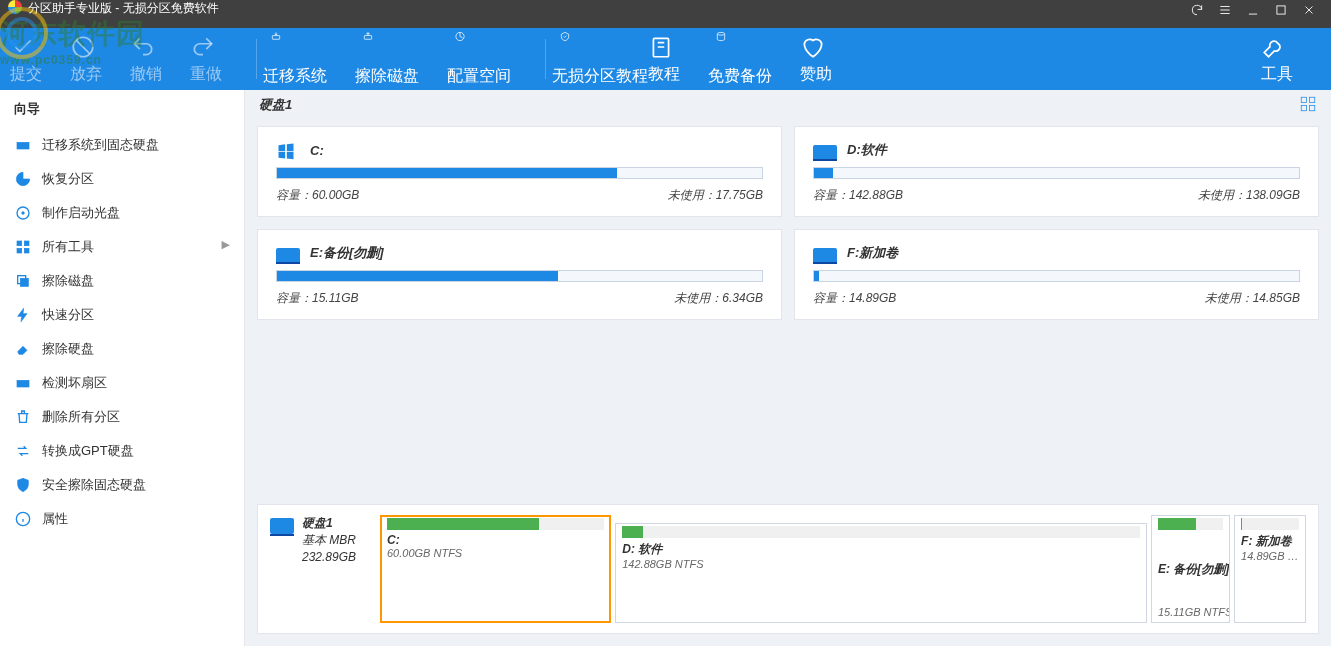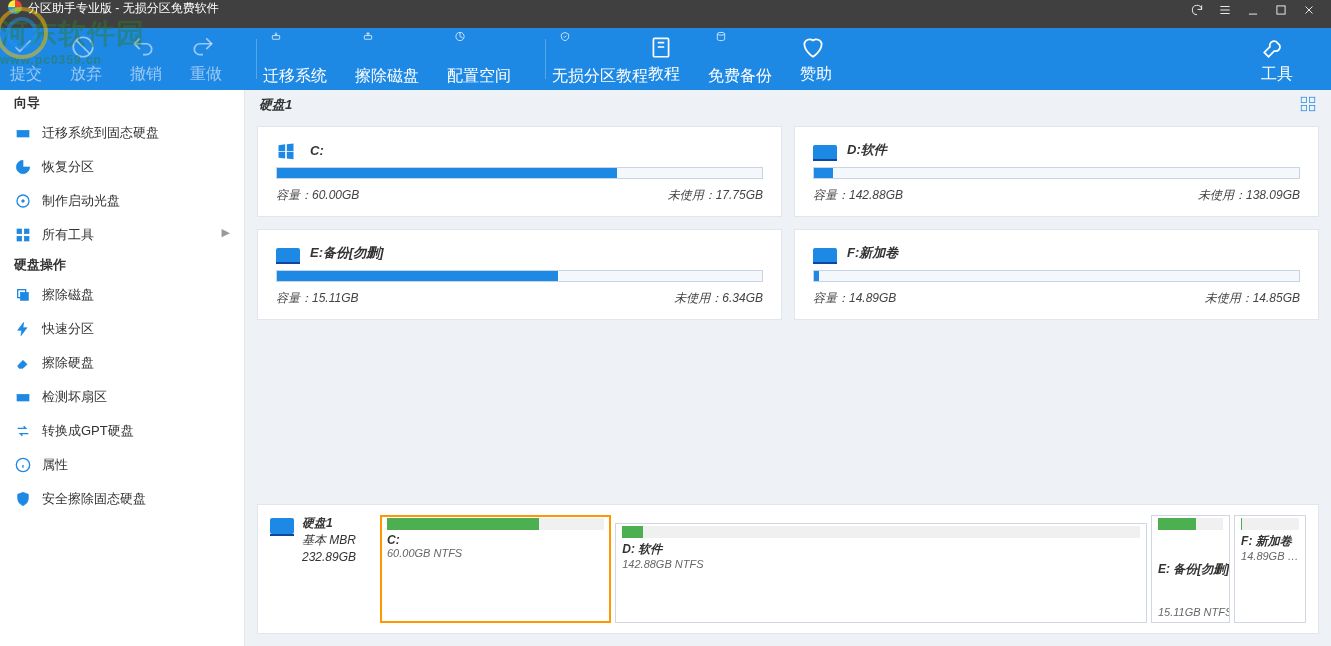--- a/index.html
+++ b/index.html
@@ -21,21 +21,21 @@
 .toolbar .tbtn { display: flex; flex-direction: column; align-items: flex-start; justify-content: center; color: #fff; font-size: 16px; min-width: 60px; height: 56px; cursor: pointer; gap: 4px; }
 .toolbar .tbtn.disabled { color: rgba(255,255,255,0.55); cursor: default; }
 .toolbar .tbtn.wide { min-width: 92px; gap: 24px; }
 .toolbar .tbtn svg { width: 26px; height: 26px; stroke: currentColor; fill: none; stroke-width: 1.6; }
 .toolbar .sep { width: 1px; height: 40px; background: rgba(255,255,255,0.25); margin: 0 6px; }
 .toolbar .flex { flex: 1; }
 
 .body-area { display: flex; height: calc(646px - 28px - 62px); background: #eef1f5; }
 
 .sidebar { width: 245px; background: #fff; display: flex; flex-direction: column; font-size: 13px; color: #333; border-right: 1px solid #e6e6e6; }
-.sidebar .section-header { padding: 4px 14px; font-weight: bold; color: #333; font-size: 13px; }
+.sidebar .section-header { padding: 10px 14px; font-weight: bold; color: #333; font-size: 13px; }
 .sidebar .item { display: flex; align-items: flex-start; padding: 8px 14px; cursor: pointer; gap: 10px; }
 .sidebar .item .ic { width: 18px; height: 18px; display: flex; align-items: center; justify-content: center; color: #1e88e5; }
 .sidebar .item .ic svg { width: 16px; height: 16px; stroke: currentColor; fill: currentColor; }
 .sidebar .item .arrow { margin-left: auto; color: #999; font-size: 11px; }
 
 .main { flex: 1; display: flex; flex-direction: column; background: #eef1f5; font-style: italic; }
 .main-header { height: 30px; display: flex; align-items: center; padding: 0 14px; font-size: 13px; font-weight: bold; color: #333; justify-content: space-between; }
 .main-header .view-toggle svg { width: 18px; height: 18px; stroke: #1e88e5; fill: none; }
 
 .cards { padding: 6px 12px; display: grid; grid-template-columns: 1fr 1fr; gap: 12px; align-content: start; }
@@ -229,21 +229,20 @@
             <rect x="3" y="3" width="7" height="7" fill="currentColor"></rect>
             <rect x="14" y="3" width="7" height="7" fill="currentColor"></rect>
             <rect x="3" y="14" width="7" height="7" fill="currentColor"></rect>
             <rect x="14" y="14" width="7" height="7" fill="currentColor"></rect>
           </svg>
         </span>
         <span>所有工具</span>
         <span class="arrow">▶</span>
       </div>
 
-    <div class="section-header">硬盘操作</div>
     <div class="item">
         <span class="ic">
           <svg viewBox="0 0 24 24">
             <rect x="4" y="4" width="12" height="12" fill="none" stroke="currentColor" stroke-width="2"></rect>
             <rect x="8" y="8" width="12" height="12" fill="currentColor"></rect>
           </svg>
         </span>
         <span>擦除磁盘</span>
       </div>
     <div class="item">
@@ -266,41 +265,49 @@
         <span class="ic">
           <svg viewBox="0 0 24 24">
             <rect x="3" y="8" width="18" height="10" fill="currentColor"></rect>
           </svg>
         </span>
         <span>检测坏扇区</span>
       </div>
     <div class="item">
         <span class="ic">
           <svg viewBox="0 0 24 24">
+            <path d="M6 7h12l-1 13H7zM4 7h16M10 3h4v4h-4z" fill="none" stroke="currentColor" stroke-width="2"></path>
+          </svg>
+        </span>
+        <span>删除所有分区</span>
+      </div>
+    <div class="item">
+        <span class="ic">
+          <svg viewBox="0 0 24 24">
             <path d="M4 8h12l-3-3M20 16H8l3 3" fill="none" stroke="currentColor" stroke-width="2"></path>
           </svg>
         </span>
         <span>转换成GPT硬盘</span>
+      </div>
+    <div class="item">
+        <span class="ic">
+          <svg viewBox="0 0 24 24">
+            <path d="M12 2l8 3v6c0 5-3 9-8 11-5-2-8-6-8-11V5z" fill="currentColor"></path>
+          </svg>
+        </span>
+        <span>安全擦除固态硬盘</span>
       </div>
     <div class="item">
         <span class="ic">
           <svg viewBox="0 0 24 24">
             <circle cx="12" cy="12" r="10" fill="none" stroke="currentColor" stroke-width="2"></circle>
             <path d="M12 8v.01M12 12v4" stroke="currentColor" stroke-width="2"></path>
           </svg>
         </span>
         <span>属性</span>
-      </div>
-    <div class="item">
-        <span class="ic">
-          <svg viewBox="0 0 24 24">
-            <path d="M12 2l8 3v6c0 5-3 9-8 11-5-2-8-6-8-11V5z" fill="currentColor"></path>
-          </svg>
-        </span>
-        <span>安全擦除固态硬盘</span>
       </div>
   </div>
 
   <div class="main">
     <div class="main-header">
       <span>硬盘1</span>
       <span class="view-toggle"><svg viewBox="0 0 24 24">
             <rect x="3" y="3" width="7" height="7"></rect>
             <rect x="14" y="3" width="7" height="7"></rect>
             <rect x="3" y="14" width="7" height="7"></rect>

